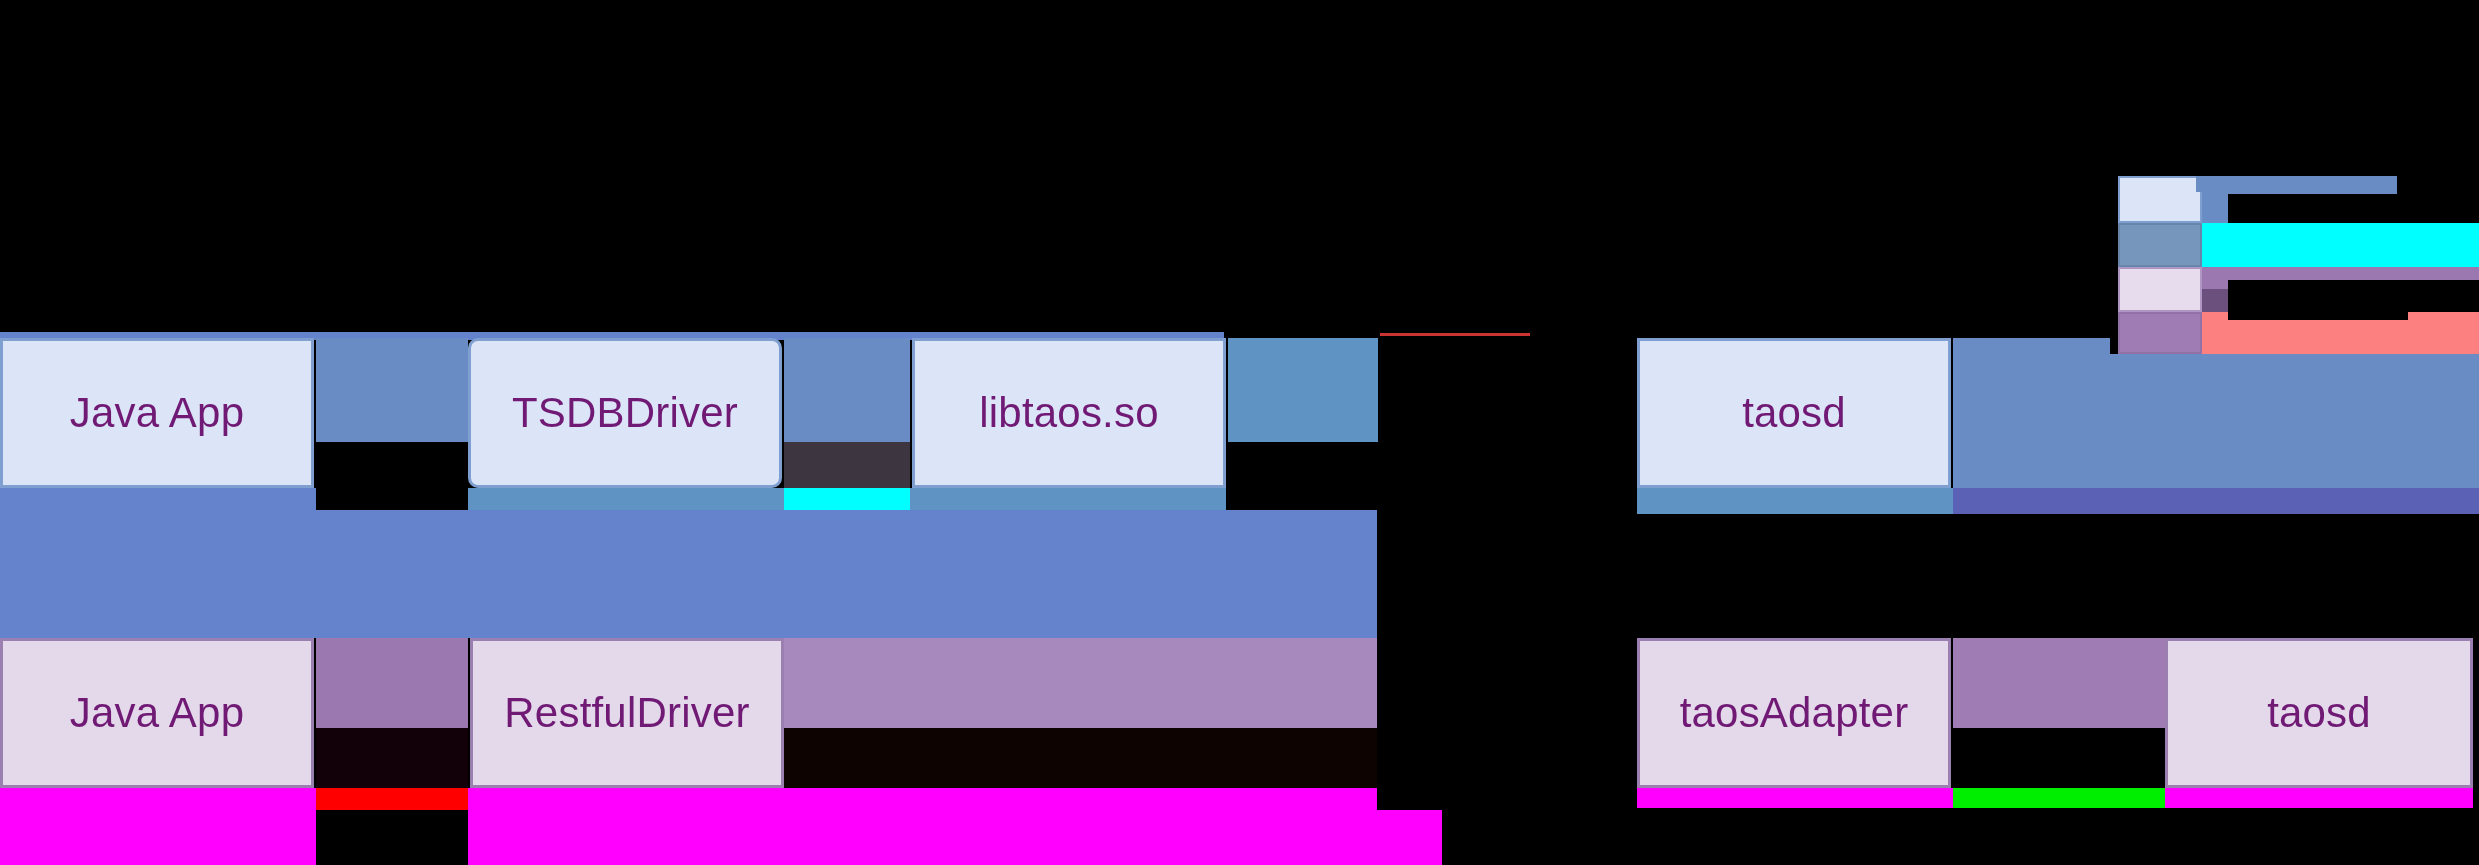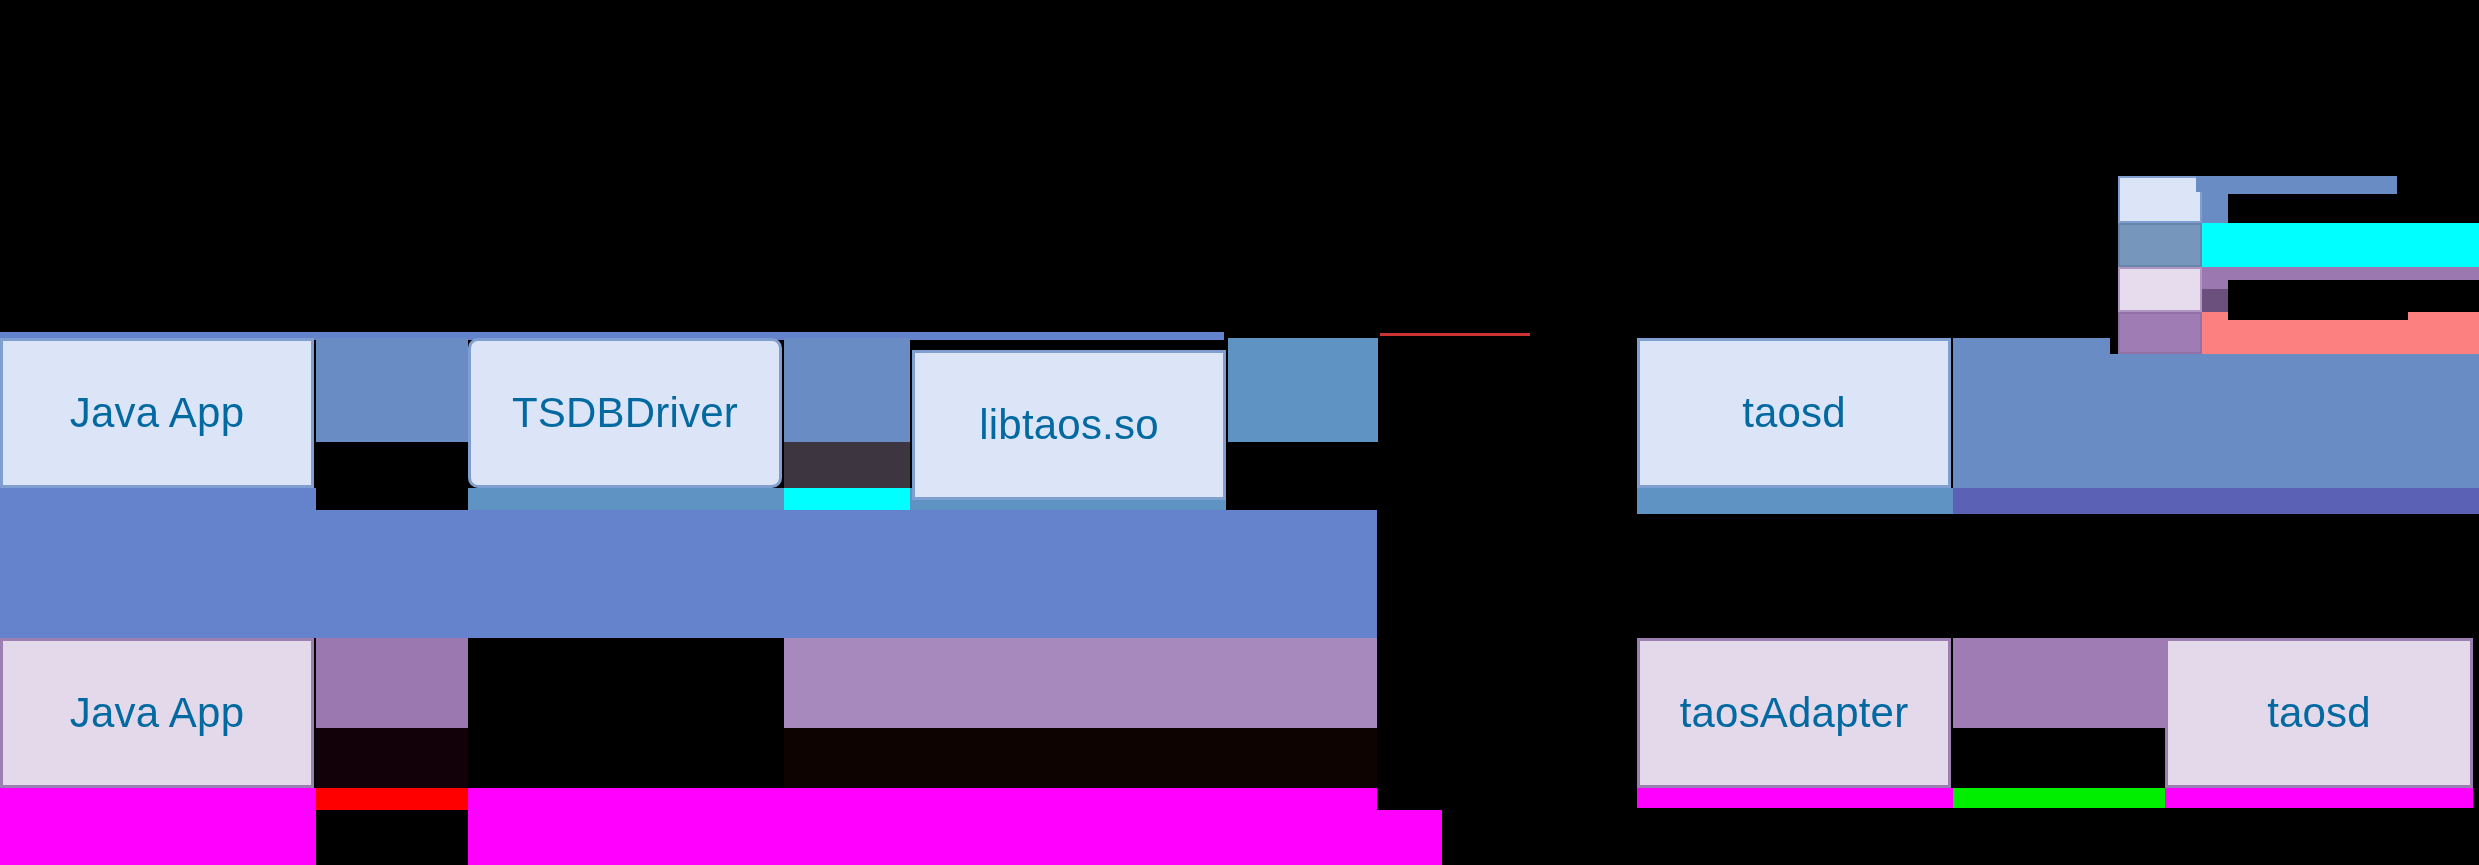--- a/index.html
+++ b/index.html
@@ -4,21 +4,21 @@
 <style>
   html,body{margin:0;padding:0;background:#000;}
   body{font-family:"Liberation Sans",sans-serif;}
   #stage{position:relative;width:2479px;height:865px;background:#000;overflow:hidden;}
 
   
   .node{
     position:absolute;
     display:flex;align-items:center;justify-content:center;
     box-sizing:border-box;
-    font-size:42px;color:#0369a1;
+    font-size:42px;color:#701a75;
     letter-spacing:.2px;
     text-align:center;
   }
   .node.blue{background:#dce5f7;border:3px solid #7f9fd0;}
   .node.violet{background:#e3d9ea;border:3px solid #9a7fb0;}
 
   
   .art{position:absolute;}
 
   
@@ -67,24 +67,25 @@
   <div class="art" style="left:0;top:788px;width:316px;height:77px;background:#ff00ff;"></div>
   <div class="art" style="left:316px;top:788px;width:152px;height:22px;background:#ff0000;"></div>
   <div class="art" style="left:468px;top:788px;width:909px;height:77px;background:#ff00ff;"></div>
   <div class="art" style="left:1637px;top:788px;width:316px;height:20px;background:#ff00ff;"></div>
   <div class="art" style="left:1953px;top:788px;width:212px;height:20px;background:#00ee00;"></div>
   <div class="art" style="left:2165px;top:788px;width:308px;height:20px;background:#ff00ff;"></div>
   <div class="art" style="left:1377px;top:810px;width:65px;height:55px;background:#ff00ff;"></div>
 
   <div class="node blue" style="left:0;top:338px;width:314px;height:150px;">Java App</div>
   <div class="node blue" style="left:468px;top:338px;width:314px;height:150px;border-radius:10px;">TSDBDriver</div>
-  <div class="node blue" style="left:912px;top:338px;width:314px;height:150px;margin-top:12px;">libtaos.so</div>
+  <div class="node blue" style="left:912px;top:338px;width:314px;height:150px;">libtaos.so</div>
   <div class="node blue" style="left:1637px;top:338px;width:314px;height:150px;">taosd</div>
 
   <div class="node violet" style="left:0;top:638px;width:314px;height:150px;">Java App</div>
+  <div class="node violet" style="left:470px;top:638px;width:314px;height:150px;">RestfulDriver</div>
   <div class="node violet" style="left:1637px;top:638px;width:314px;height:150px;">taosAdapter</div>
   <div class="node violet" style="left:2165px;top:638px;width:308px;height:150px;">taosd</div>
 
   <div id="legend" style="left:2118px;top:176px;width:361px;height:178px;">
 
     <div class="lg-bar" style="left:84px;top:0;width:111px;height:47px;background:#6a8cc4;"></div>
     <div class="lg-bar" style="left:84px;top:0;width:195px;height:18px;background:#6a8cc4;"></div>
     <div class="lg-sw b1" style="left:0;top:0;width:84px;height:47px;"></div>
 
     <div class="lg-bar" style="left:84px;top:47px;width:277px;height:44px;background:#00ffff;"></div>

